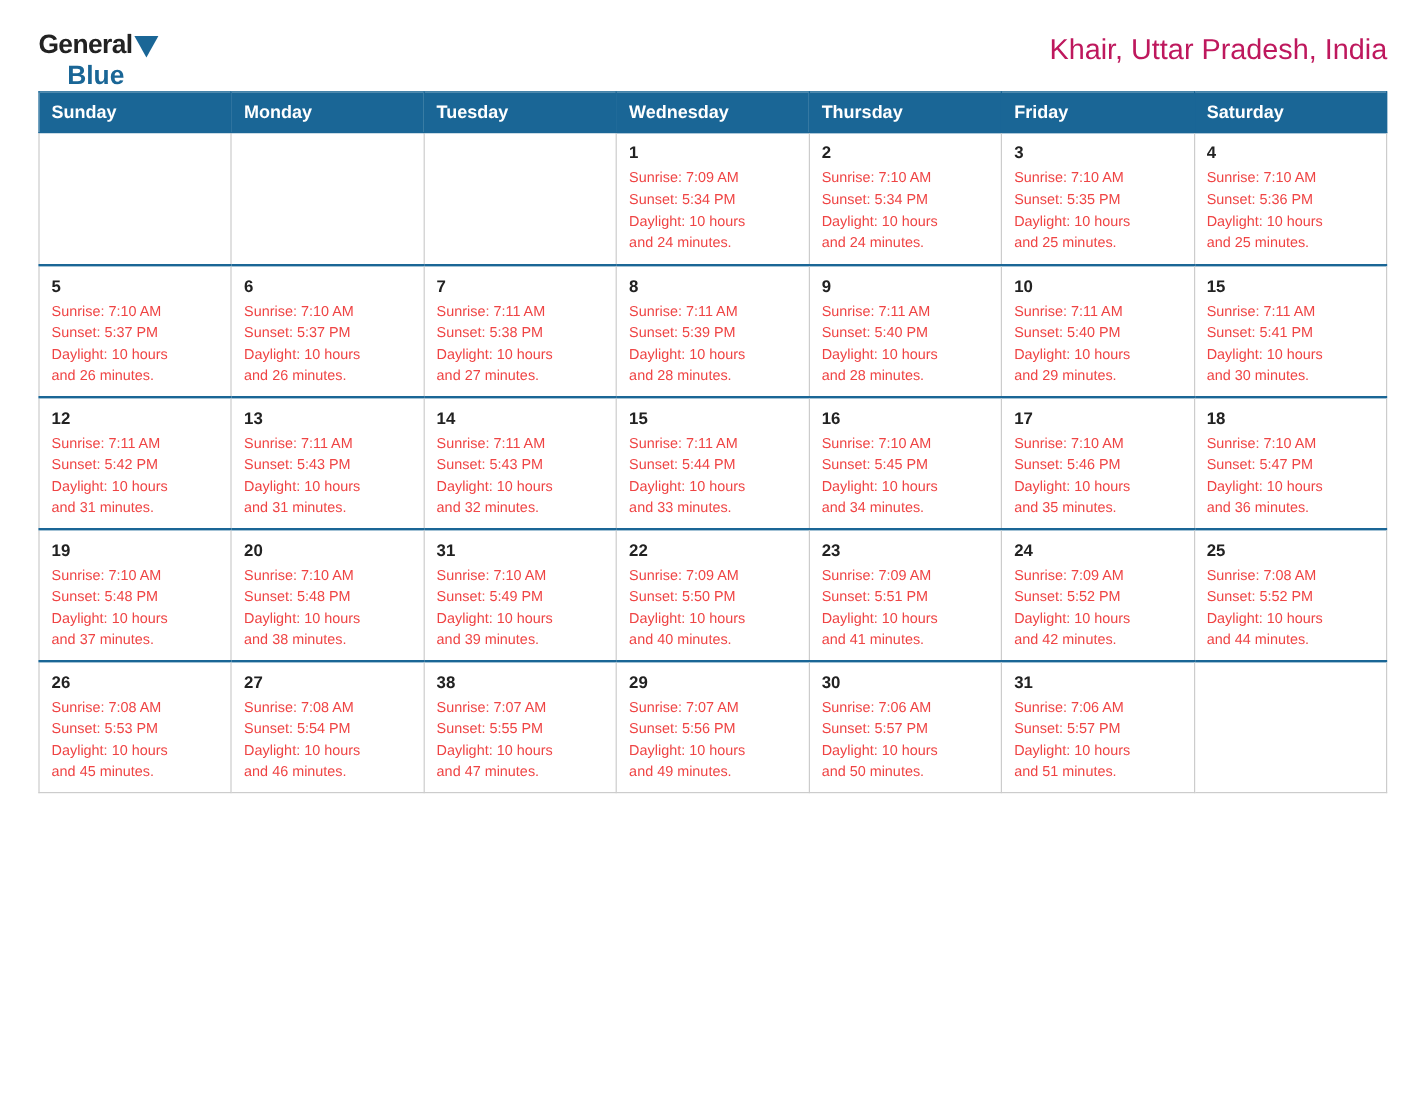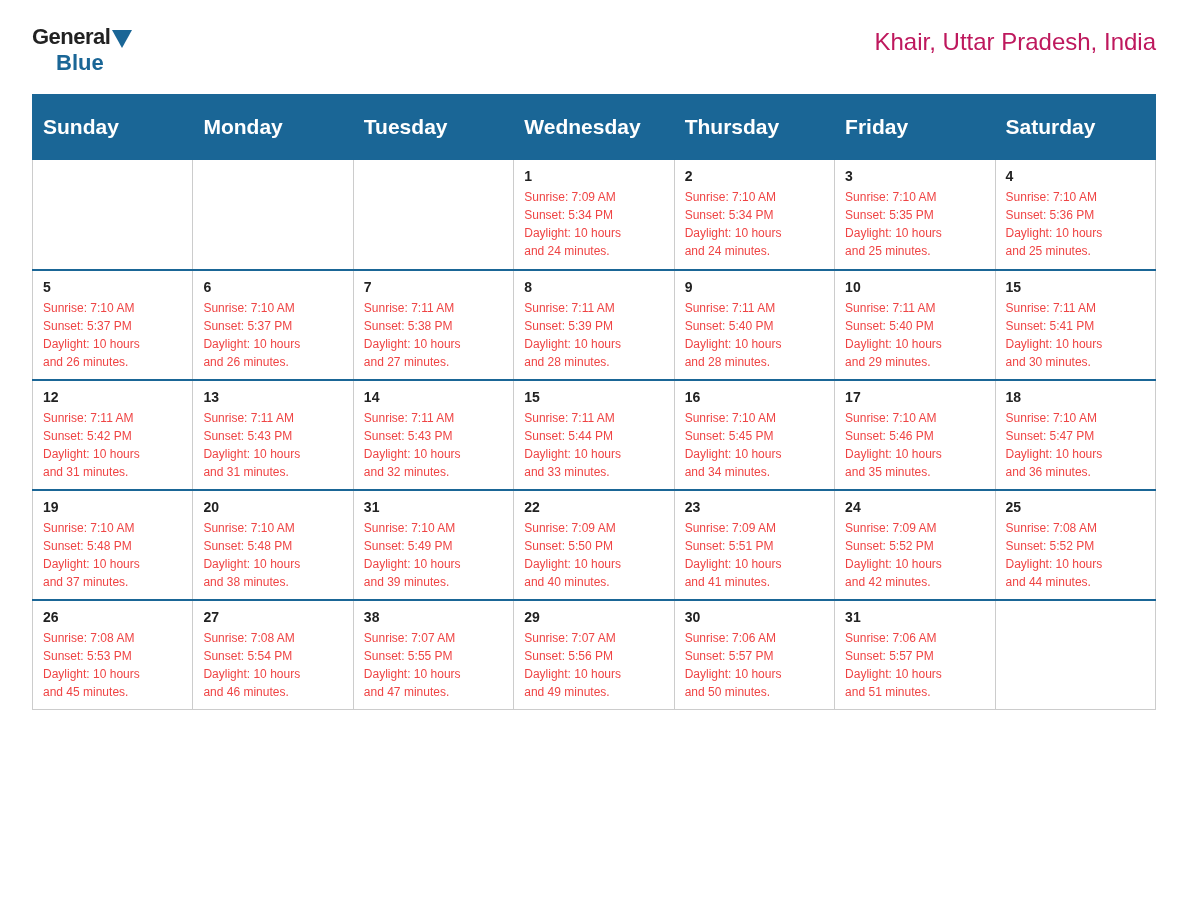--- a/index.html
+++ b/index.html
@@ -8,21 +8,20 @@
       background: #fff;
       color: #222;
       padding: 24px 32px;
       width: 1188px;
       min-height: 918px;
     }
     .header {
       display: flex;
       align-items: flex-start;
       justify-content: space-between;
-      margin-bottom: 18px;
     }
     .logo {
       display: flex;
       flex-direction: column;
       align-items: flex-start;
     }
     .logo-top {
       display: flex;
       align-items: center;
     }
@@ -62,23 +61,23 @@
       margin-top: 4px;
     }
     table {
       width: 100%;
       border-collapse: collapse;
       table-layout: fixed;
     }
     thead tr th {
       background: #1a6696;
       color: #fff;
-      font-size: 21px;
+      font-size: 15px;
       font-weight: bold;
-      padding: 20px 10px;
+      padding: 8px 10px;
       text-align: left;
       border: 1px solid #1a6696;
     }
     tbody tr td {
       vertical-align: top;
       padding: 8px 10px;
       border: 1px solid #ccc;
       font-size: 12.5px;
       color: #333;
       height: 110px;

